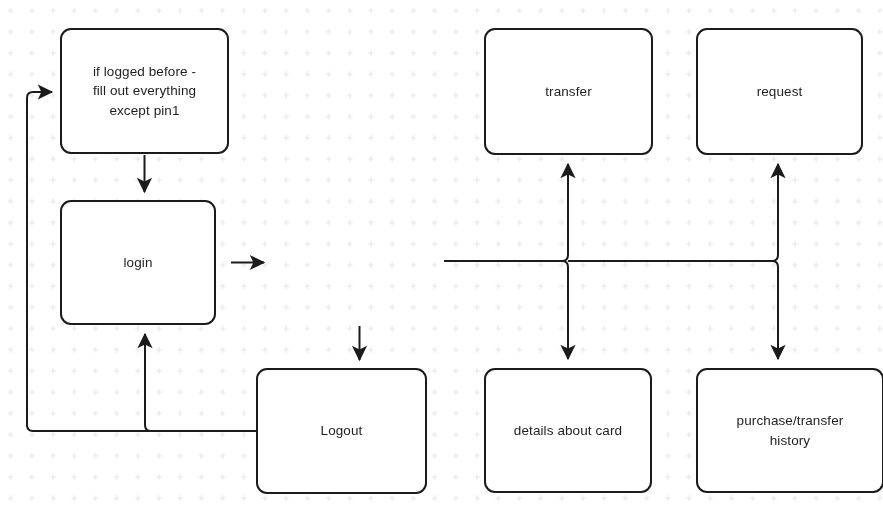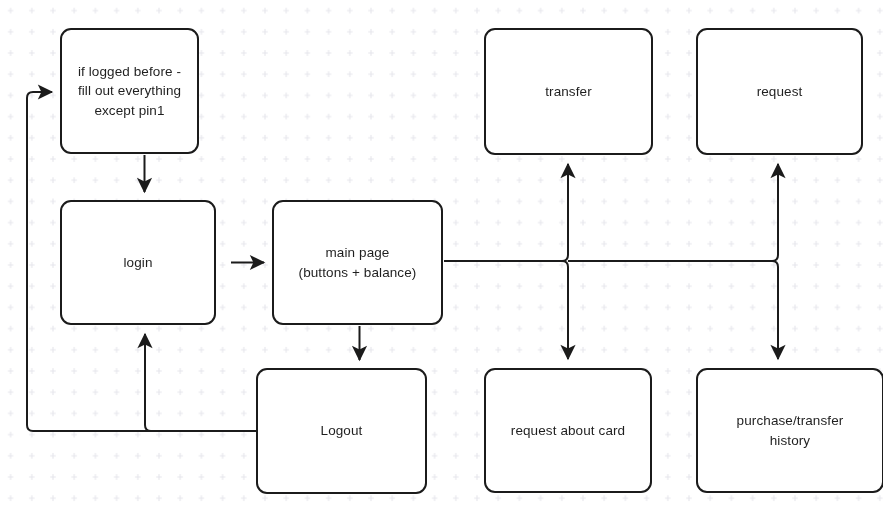--- a/index.html
+++ b/index.html
@@ -89,49 +89,45 @@
       <path d="M562,261 Q568,261 568,267 L568,359" marker-end="url(#ah)"></path>
 
       <path d="M568,261 L772,261"></path>
 
       <path d="M772,261 Q778,261 778,255 L778,164" marker-end="url(#ah)"></path>
 
       <path d="M772,261 Q778,261 778,267 L778,359" marker-end="url(#ah)"></path>
     </g>
   </svg>
 
-  <div class="node" style="left:60px; top:28px; width:139px; height:126px;">
+  <div class="node" style="left:60px; top:28px; width:169px; height:126px;">
     <span class="node-label">if logged before -
 fill out everything
 except pin1</span>
   </div>
 
   <div class="node" style="left:60px; top:200px; width:156px; height:125px;">
     <span class="node-label">login</span>
   </div>
 
-  <div class="node" style="left:272px; top:200px; width:171px; height:125px;">
-    <span class="node-label">main page
-(buttons + balance)</span>
-  </div>
 
   <div class="node" style="left:696px; top:28px; width:167px; height:127px;">
     <span class="node-label">request</span>
   </div>
 
   <div class="node" style="left:484px; top:28px; width:169px; height:127px;">
     <span class="node-label">transfer</span>
   </div>
 
   <div class="node" style="left:256px; top:368px; width:171px; height:126px;">
     <span class="node-label">Logout</span>
   </div>
 
   <div class="node" style="left:484px; top:368px; width:168px; height:125px;">
-    <span class="node-label">request about card</span>
+    <span class="node-label">details about card</span>
   </div>
 
   <div class="node" style="left:696px; top:368px; width:188px; height:125px;">
     <span class="node-label">purchase/transfer
 history</span>
   </div>
 
 </div>
 
 </body></html>

